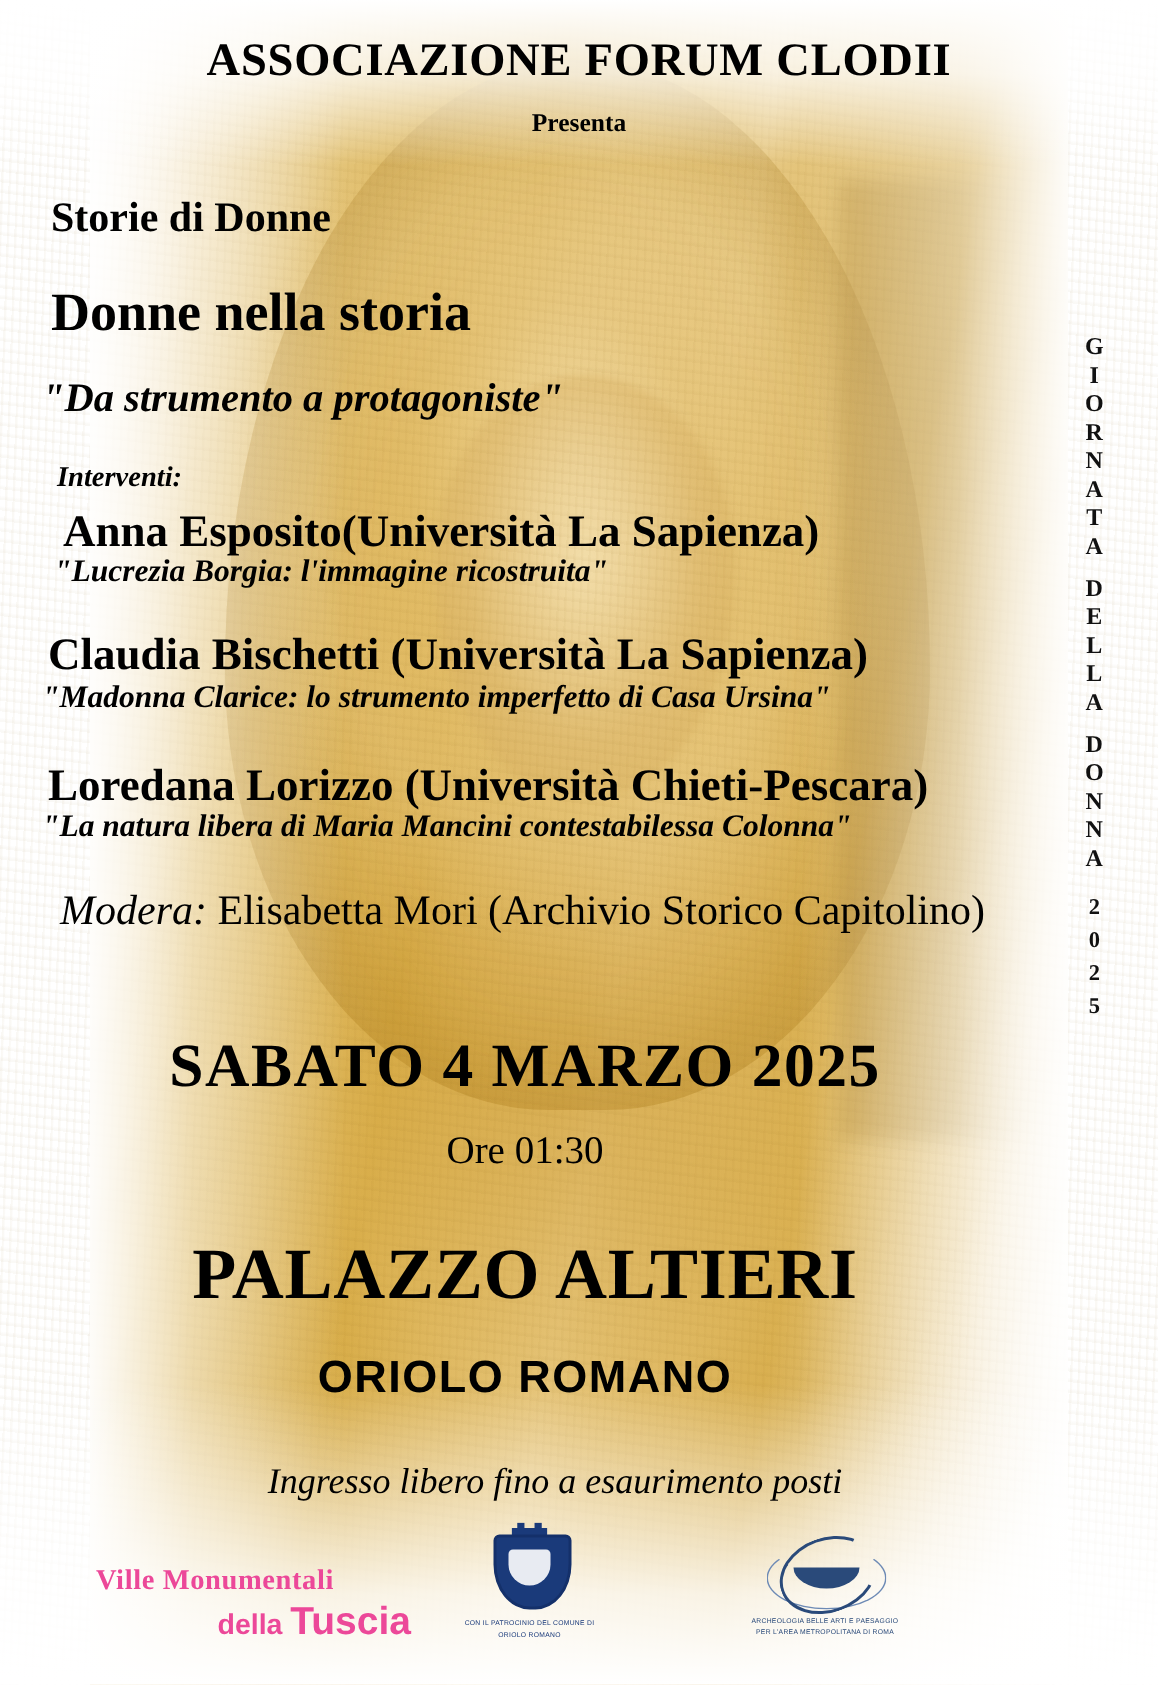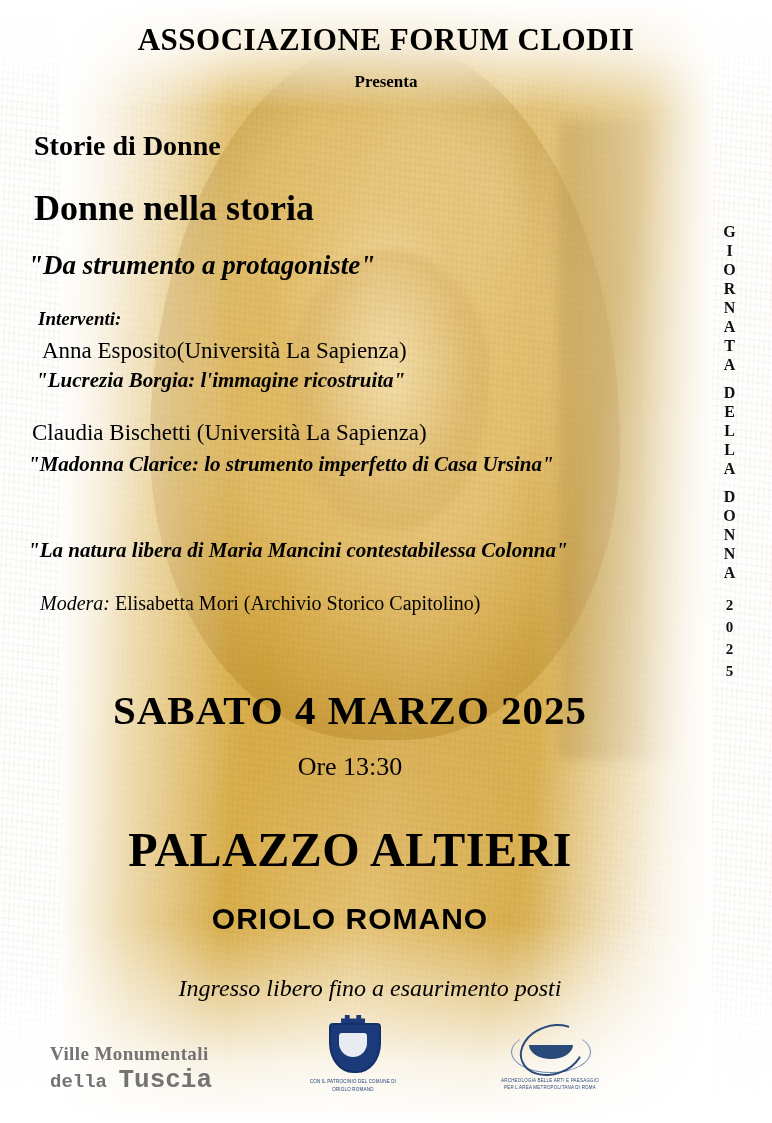--- a/index.html
+++ b/index.html
@@ -132,41 +132,41 @@
   .interventi-label {
     position: absolute;
     left: 38px; top: 308px;
     font-weight: bold;
     font-style: italic;
     font-size: 19px;
   }
 
   .speaker-name {
     position: absolute;
-    font-weight: normal;
-    font-size: 23px;
+    font-weight: bold;
+    font-size: 30px;
   }
   .speaker-work {
     position: absolute;
     font-style: italic;
     font-weight: bold;
     font-size: 21px;
   }
 
   .sp1-name { left: 42px; top: 338px; }
   .sp1-work { left: 36px; top: 368px; }
   .sp2-name { left: 32px; top: 420px; }
   .sp2-work { left: 28px; top: 452px; }
   .sp3-name { left: 32px; top: 507px; }
   .sp3-work { left: 28px; top: 538px; }
 
   .moderator {
     position: absolute;
     left: 40px; top: 592px;
-    font-size: 20px;
+    font-size: 28px;
   }
   .moderator .mod-word {
     font-style: italic;
   }
 
   .date-line {
     position: absolute;
     left: 0; top: 686px;
     width: 700px;
     text-align: center;
@@ -233,35 +233,36 @@
 
   
   .footer {
     position: absolute;
     left: 0; bottom: 14px;
     width: 772px;
     height: 100px;
   }
   .logo-tuscia {
     position: absolute;
-    left: 50px; top: 34px;
+    left: 64px; top: 34px;
     width: 210px;
     text-align: left;
-    color: #737373;
+    color: #ec4899;
   }
   .logo-tuscia .l1 {
     font-family: "Liberation Serif", serif;
     font-size: 19px;
     font-weight: bold;
     letter-spacing: 0.4px;
   }
   .logo-tuscia .l2 {
-    font-family: Liberation Mono, monospace;
+    font-family: Liberation Sans, sans-serif;
     font-size: 19px;
     font-weight: bold;
+    text-align: right;
   }
   .logo-tuscia .l2 b {
     font-size: 26px;
   }
 
   .logo-comune {
     position: absolute;
     left: 305px; top: 6px;
     width: 96px;
     text-align: center;
@@ -423,29 +424,30 @@
     <div class="subtitle">"Da strumento a protagoniste"</div>
 
     <div class="interventi-label">Interventi:</div>
 
     <div class="speaker-name sp1-name">Anna Esposito(Università La Sapienza)</div>
     <div class="speaker-work sp1-work">"Lucrezia Borgia: l'immagine ricostruita"</div>
 
     <div class="speaker-name sp2-name">Claudia Bischetti  (Università La Sapienza)</div>
     <div class="speaker-work sp2-work">"Madonna Clarice: lo strumento imperfetto di Casa Ursina"</div>
 
+    <div class="speaker-name sp3-name">Loredana Lorizzo (Università Chieti-Pescara)</div>
     <div class="speaker-work sp3-work">"La natura libera di Maria Mancini contestabilessa Colonna"</div>
 
     <div class="moderator">
       <span class="mod-word">Modera:</span>
       <span>Elisabetta Mori (Archivio Storico Capitolino)</span>
     </div>
 
     <div class="date-line">SABATO 4 MARZO 2025</div>
-    <div class="time-line">Ore 13:30</div>
+    <div class="time-line">Ore 01:30</div>
     <div class="venue">PALAZZO ALTIERI</div>
     <div class="town">ORIOLO ROMANO</div>
     <div class="free-entry">Ingresso libero fino a esaurimento posti</div>
 
     <div class="vertical-strip">
       <div id="vertical-chars">
           <span class="vchar">G</span>
           <span class="vchar">I</span>
           <span class="vchar">O</span>
           <span class="vchar">R</span>

